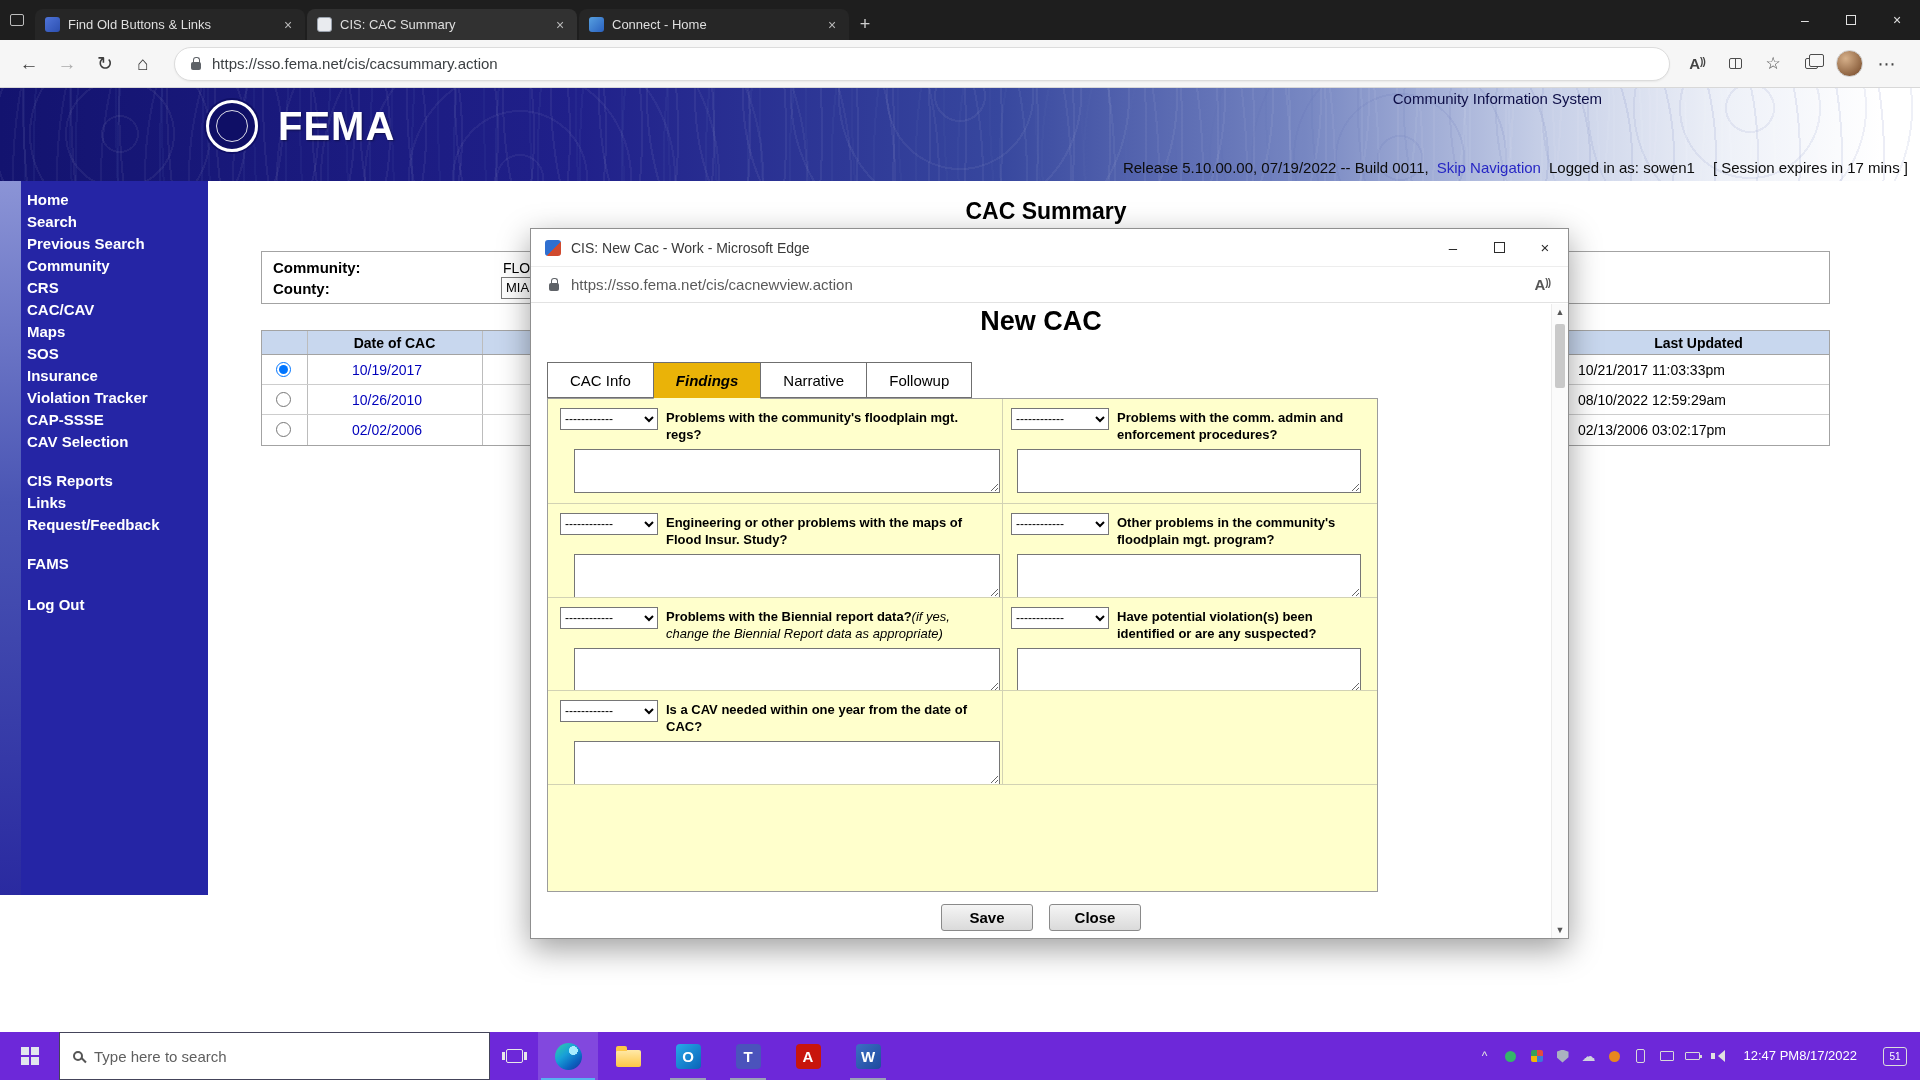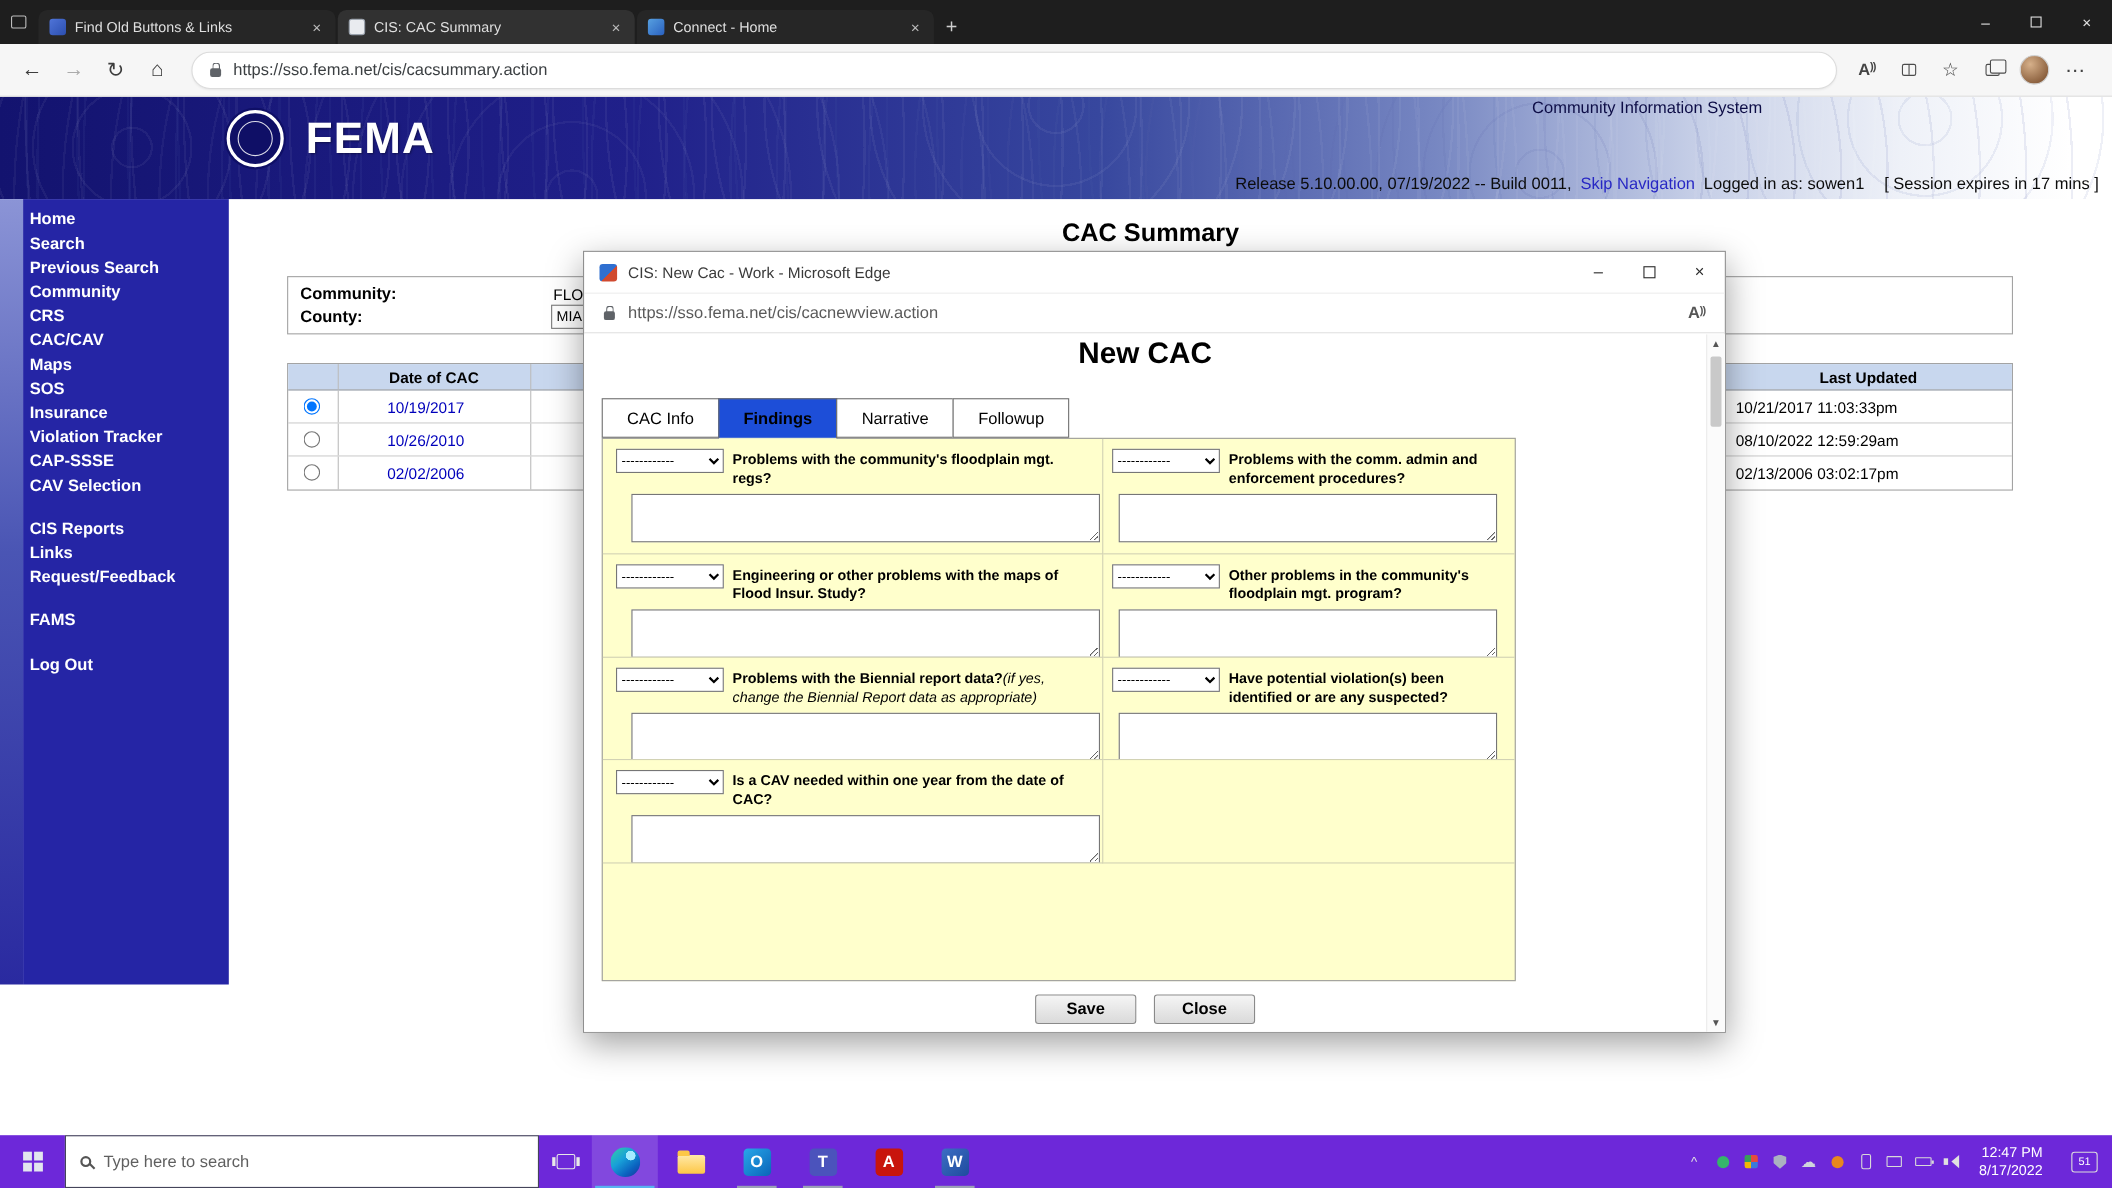--- a/index.html
+++ b/index.html
@@ -101,21 +101,21 @@
   .p-url { font-size:15px; color:#5a5a5a; }
   .p-urlbar .ra { margin-left:auto; color:#555; }
   .p-body { position:absolute; top:75px; left:0; right:0; bottom:0; background:#fff; }
   .p-scroll { position:absolute; right:0; top:0; width:17px; height:100%; background:#fbfbfb; border-left:1px solid #ececec; }
   .p-scroll .arr { position:absolute; left:0; width:16px; text-align:center; font-size:9px; color:#555; }
   .arr.up { top:3px; } .arr.down { bottom:3px; }
   .p-thumb { position:absolute; left:3px; top:20px; width:10px; height:64px; background:#c9c9c9; border-radius:2px; }
   .p-heading { position:absolute; top:2px; left:0; right:17px; text-align:center; font-size:27px; font-weight:700; color:#000; }
   .p-tabs { position:absolute; left:16px; top:58px; display:flex; height:36px; z-index:3; }
   .p-tab { border:1px solid #6f6f6f; margin-right:-1px; background:#fff; padding:0 22px; display:flex; align-items:center; font-size:15px; color:#000; position:relative; }
-  .p-tab.active { background:#1d4ed8; font-weight:700; height:37px; border-bottom:1px solid #ffffcc; z-index:4; }
+  .p-tab.active { background:#eab308; font-weight:700; height:37px; border-bottom:1px solid #ffffcc; z-index:4;font-style:italic; }
   .p-panel { position:absolute; left:16px; top:94px; width:831px; height:494px; background:#ffffcc; border:1px solid #9c9c9c; display:grid; grid-template-columns:455px 1fr; grid-template-rows:105px 94px 93px 94px 1fr; }
   .qcell { border-right:1px solid #d2d2b4; border-bottom:1px solid #d2d2b4; padding:9px 8px 0 12px; overflow:hidden; }
   .qcell.col2 { border-right:none; padding-left:8px; }
   .qcell.filler { grid-column:1 / 3; border:none; }
   .qtop { display:flex; gap:8px; align-items:flex-start; }
   .qsel { width:98px; height:22px; font-size:12px; font-family:"Liberation Sans",sans-serif; border:1px solid #767676; background:#fff; flex:0 0 auto; }
   .qlabel { font-size:13px; font-weight:700; line-height:1.28; color:#000; padding-top:2px; }
   .qnote { font-style:italic; font-weight:400; }
   .qta { display:block; margin:6px 0 0 14px; width:426px; height:44px; resize:both; border:1px solid #767676; background:#fff; font:13px "Liberation Sans",sans-serif; }
   .qcell.col2 .qta { width:344px; margin-left:6px; }
@@ -157,21 +157,21 @@
   .shield { width:12px; height:13px; background:#aab2c0; clip-path:polygon(50% 0,100% 18%,100% 60%,50% 100%,0 60%,0 18%); }
   .cloudg { color:#cfd4dc; font-size:14px; }
   .dot-orange { width:11px; height:11px; border-radius:50%; background:#e8871e; }
   .phone { width:9px; height:14px; border:1.5px solid #d9d9d9; border-radius:2px; }
   .monitor { width:14px; height:10px; border:1.5px solid #d9d9d9; border-radius:1px; }
   .battery { width:15px; height:8px; border:1.5px solid #d9d9d9; border-radius:1px; position:relative; }
   .battery::after { content:""; position:absolute; right:-3px; top:1.5px; width:2px; height:3px; background:#d9d9d9; }
   .speaker { position:relative; width:15px; height:12px; }
   .speaker::before { content:""; position:absolute; left:0; top:3px; width:4px; height:6px; background:#e0e0e0; }
   .speaker::after { content:""; position:absolute; left:1px; top:0; border:6px solid transparent; border-right:7px solid #e0e0e0; }
-  .tb-clock { text-align:right; font-size:13px; line-height:16px; padding:0 7px; display:flex; flex-direction:column; justify-content:center; }
+  .tb-clock { text-align:right; font-size:13px; line-height:16px; padding:0 7px; display:flex; flex-direction:row; justify-content:center; }
   .tb-notif { width:42px; display:flex; align-items:center; justify-content:center; }
   .notif-box { width:24px; height:19px; border:1.5px solid #dcdcdc; border-radius:3px; font-size:10px; color:#fff; display:flex; align-items:center; justify-content:center; }
 </style>
 </head>
 <body>
 
 <div class="screen">
 
   <div class="tabbar">
     <div class="tab-tools">

